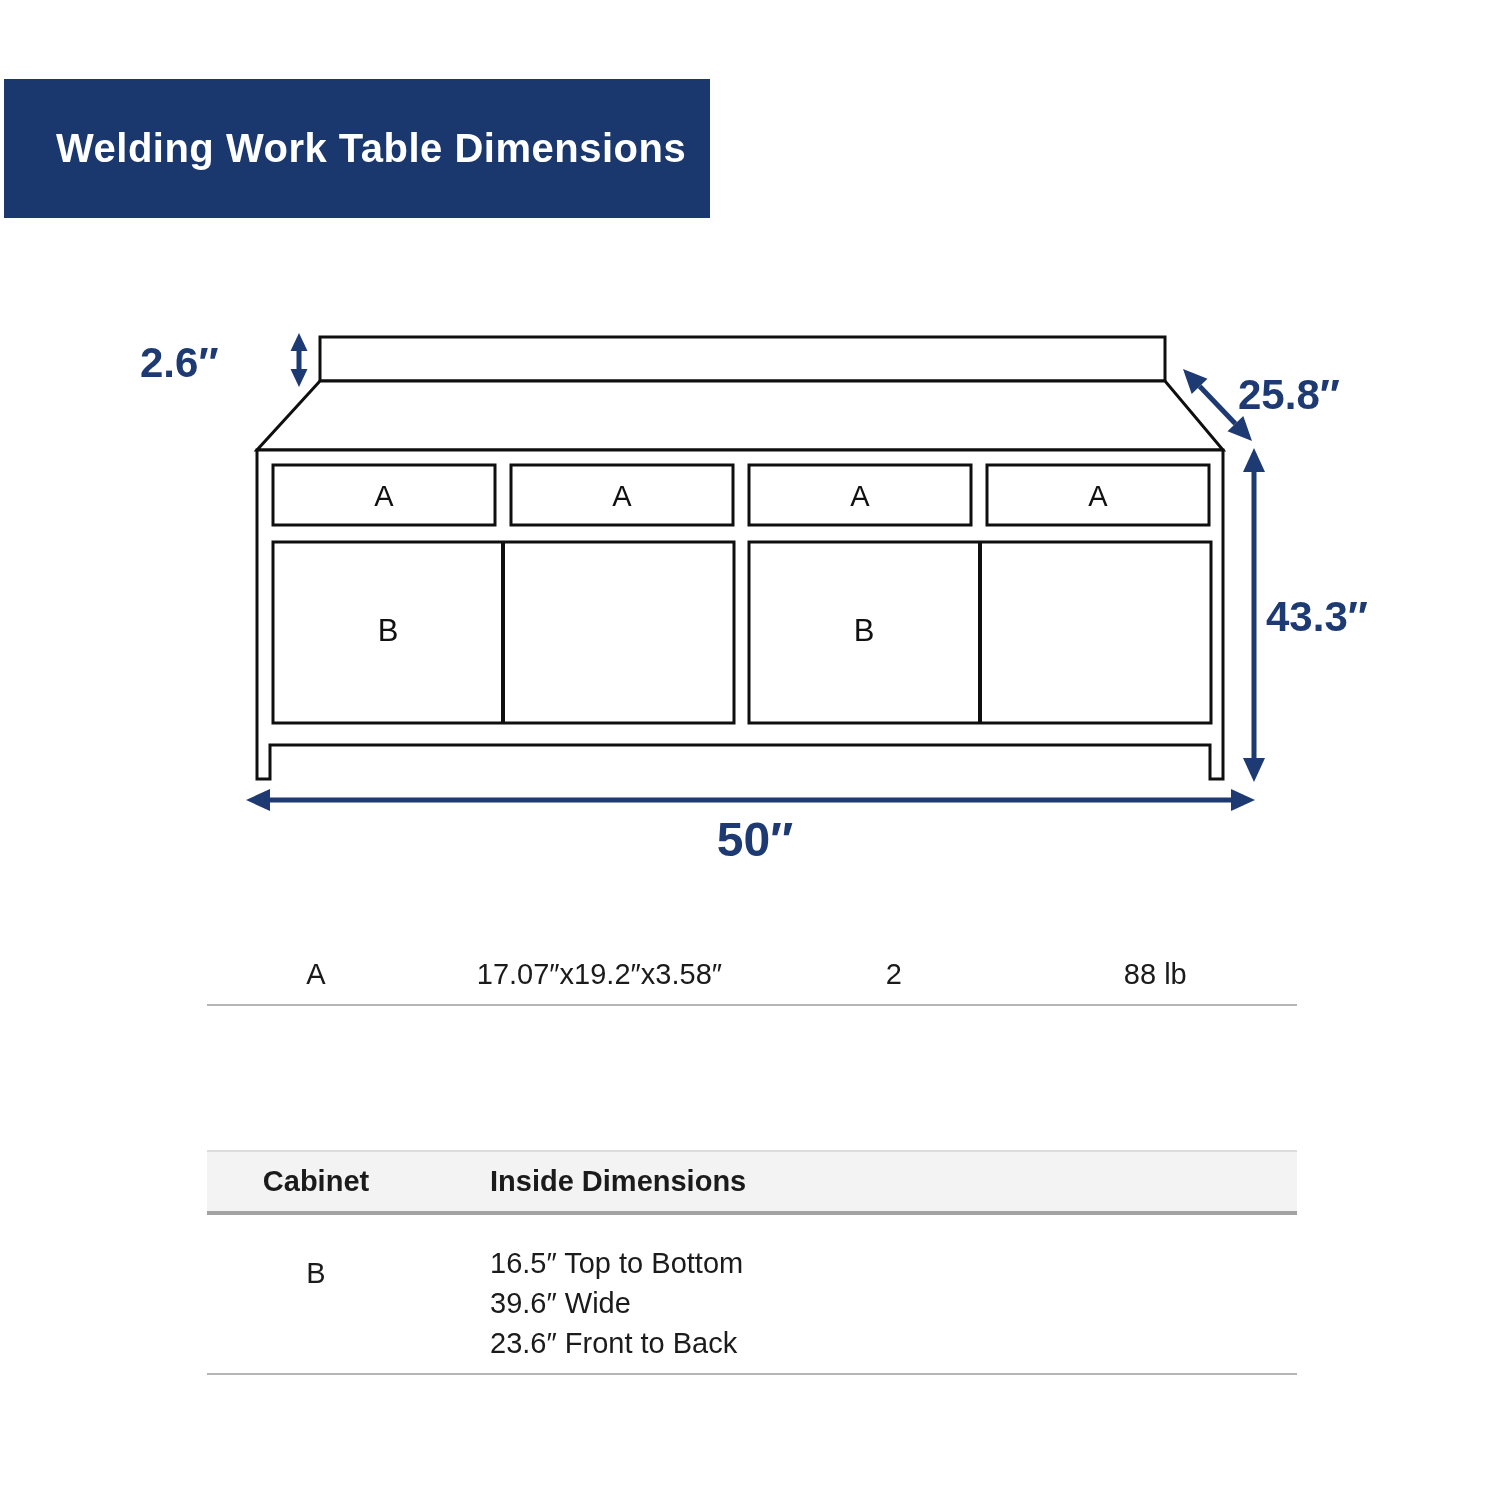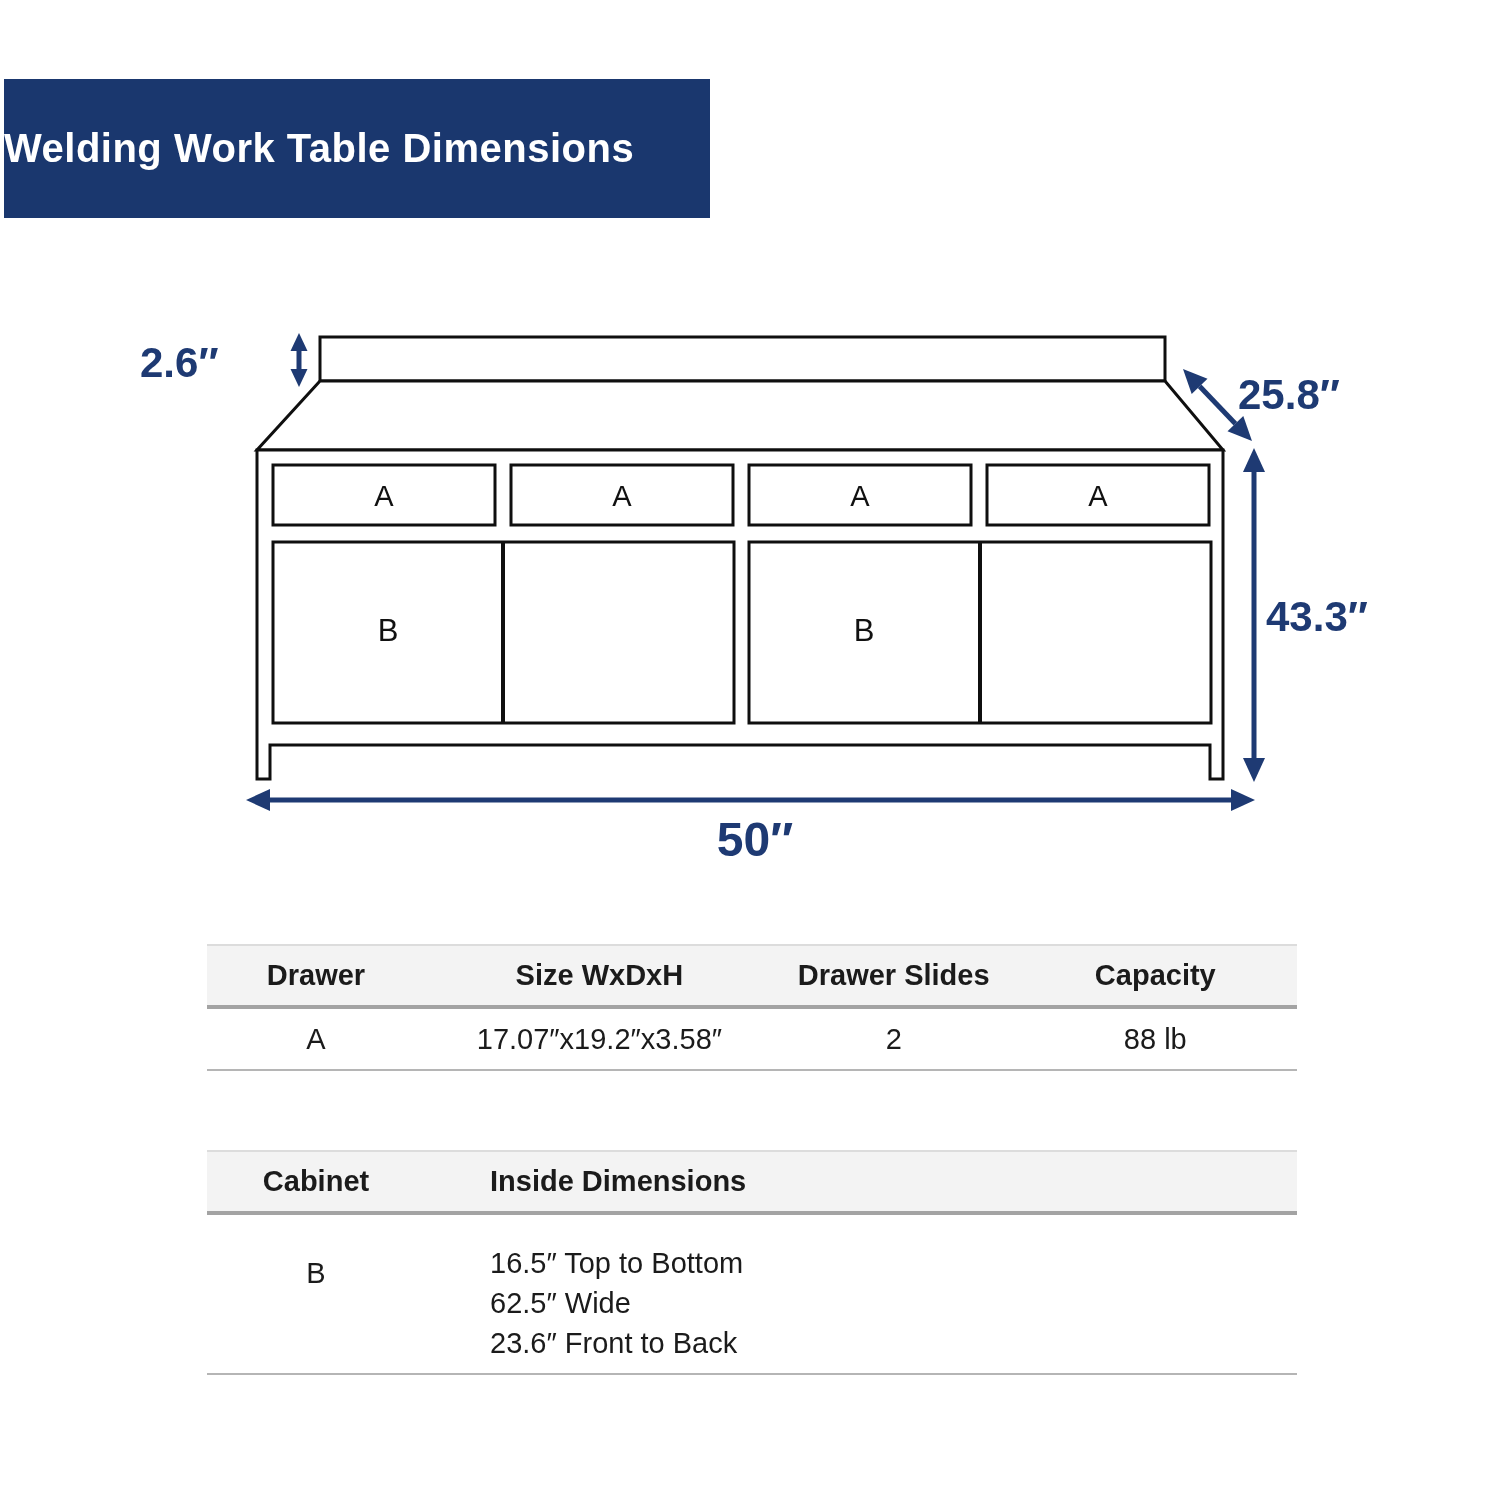--- a/index.html
+++ b/index.html
@@ -12,21 +12,21 @@
     --rule-light:#b5b5b5;
     --rule-faint:#dcdcdc;
   }
   *{margin:0;padding:0;box-sizing:border-box;}
   html,body{background:#ffffff;}
   body{font-family:"Liberation Sans", sans-serif;}
   .page{position:relative;width:1500px;height:1500px;background:#ffffff;overflow:hidden;}
 
   
   .banner{position:absolute;left:4px;top:79px;width:706px;height:139px;background:var(--banner);display:flex;align-items:center;}
-  .banner h1{color:#ffffff;font-size:40px;font-weight:bold;letter-spacing:.5px;}
+  .banner h1{color:#ffffff;font-size:40px;font-weight:bold;padding-left:52px;letter-spacing:.5px;}
 
   
   .art{position:absolute;left:0;top:0;width:1500px;height:1500px;}
   .art .ln{fill:#ffffff;stroke:var(--line);stroke-width:3;}
   .art .ln-thick{stroke:var(--line);stroke-width:4;}
   .art .dim{stroke:var(--navy);stroke-width:5;}
   .art .head{fill:var(--navy);stroke:none;}
 
   
   .dimlab{position:absolute;color:var(--navy);font-weight:bold;font-size:42px;white-space:nowrap;}
@@ -115,42 +115,36 @@
   <div class="dimlab lab-87">50″</div>
 
   <div class="part" style="left:344px;top:480px;">A</div>
   <div class="part" style="left:582px;top:480px;">A</div>
   <div class="part" style="left:820px;top:480px;">A</div>
   <div class="part" style="left:1058px;top:480px;">A</div>
   <div class="part b" style="left:348px;top:613px;">B</div>
   <div class="part b" style="left:824px;top:613px;">B</div>
 
   <section class="tbl t-drawer">
-    <div class="thead">
-      <div>Drawer</div>
-      <div>Size WxDxH</div>
-      <div>Drawer Slides</div>
-      <div>Capacity</div>
-    </div>
     <div class="trow">
       <div>A</div>
       <div>17.07″x19.2″x3.58″</div>
       <div>2</div>
       <div>88 lb</div>
     </div>
   </section>
 
   <section class="tbl t-cabinet">
     <div class="thead">
       <div class="c1">Cabinet</div>
       <div class="c2">Inside Dimensions</div>
     </div>
     <div class="trow">
       <div class="c1">B</div>
       <div class="c2">
         <div>16.5″ Top to Bottom</div>
-        <div>62.5″ Wide</div>
+        <div>39.6″ Wide</div>
         <div>23.6″ Front to Back</div>
       </div>
     </div>
   </section>
 
 </div>
 
 </body></html>

